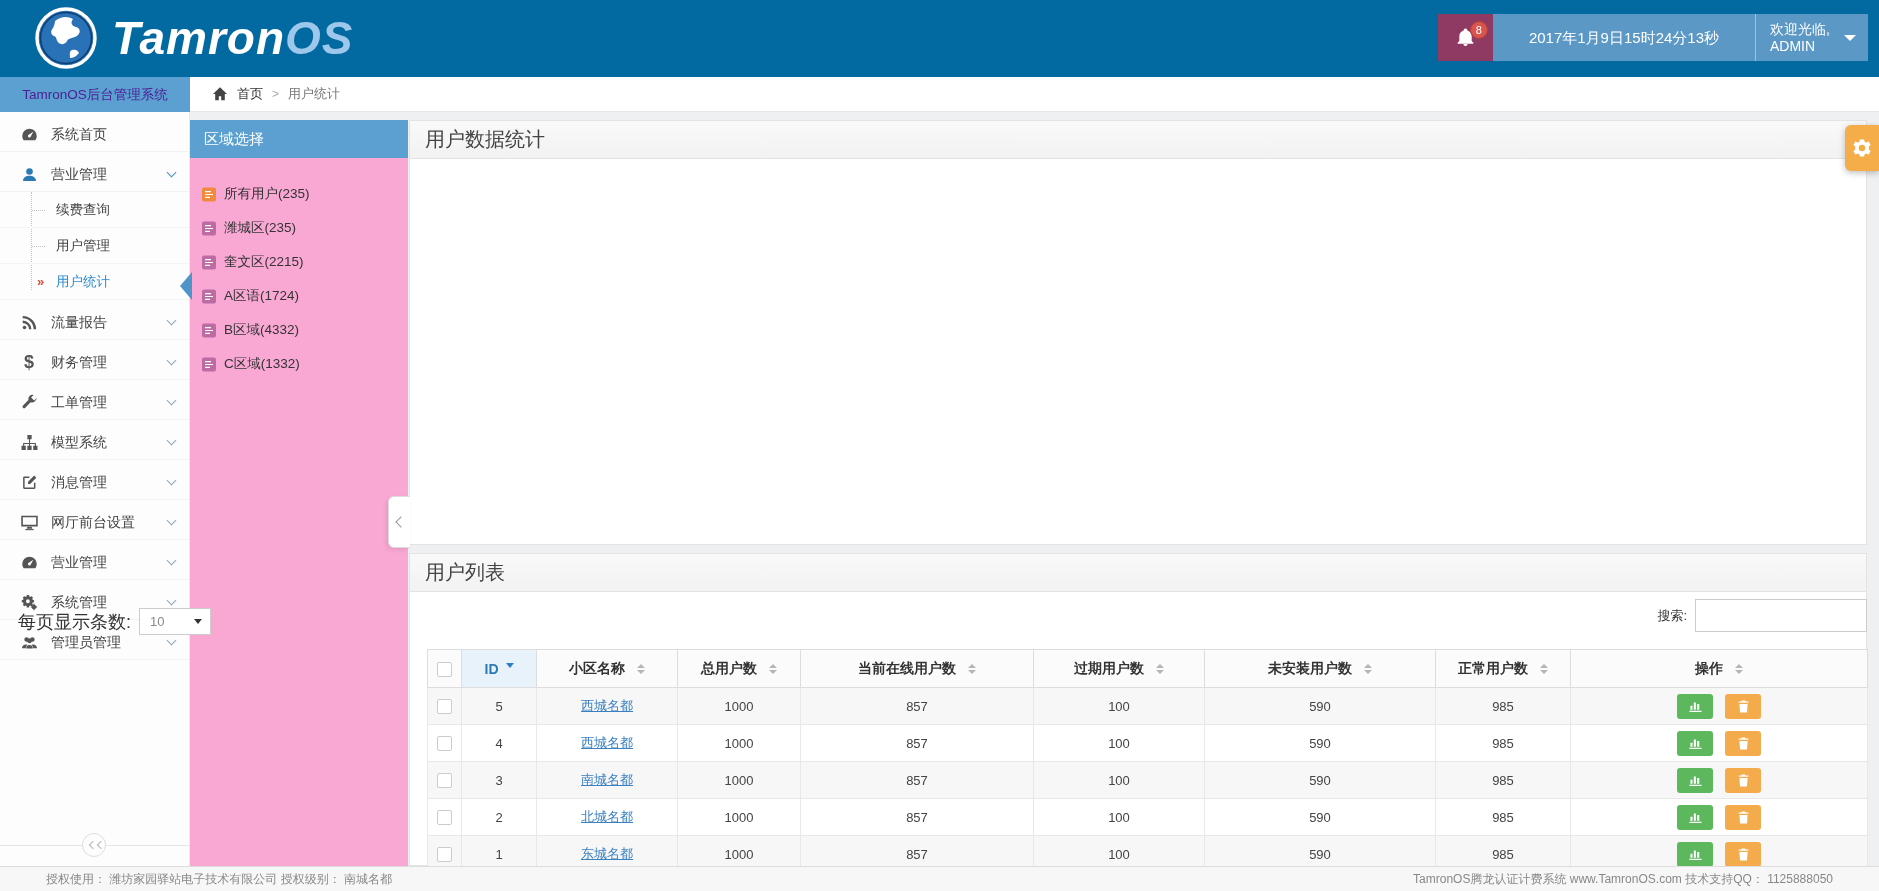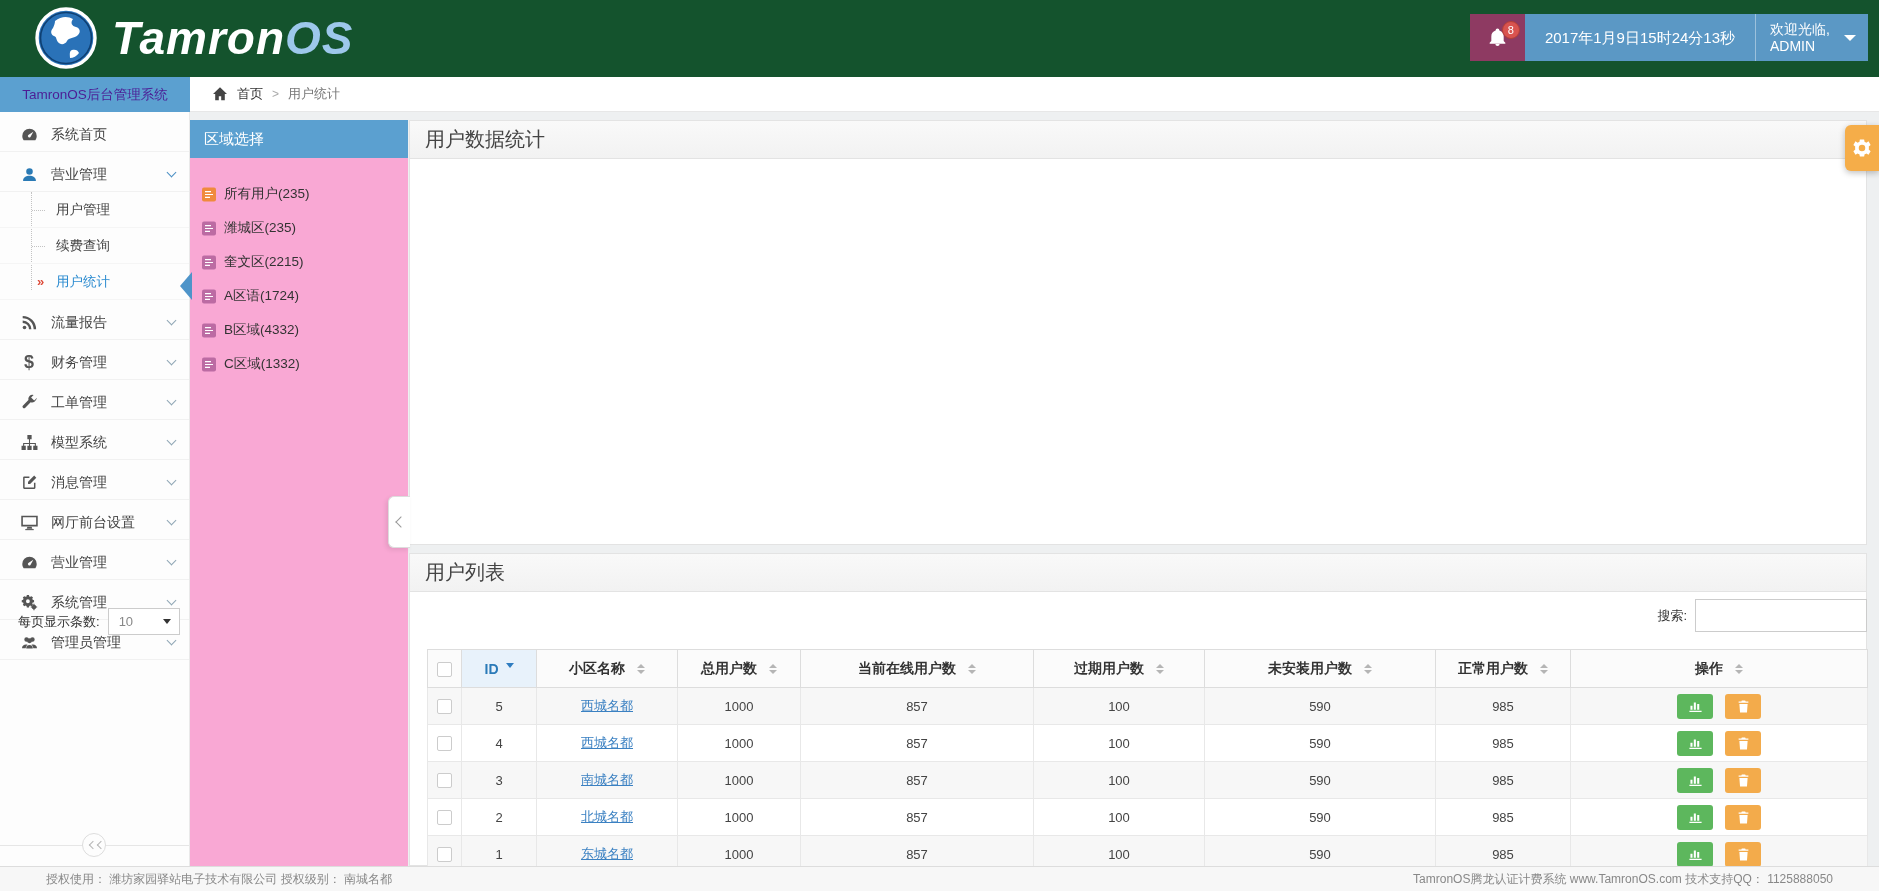--- a/index.html
+++ b/index.html
@@ -1,30 +1,30 @@
 <!DOCTYPE html>
 <html><head>
 <meta charset="utf-8">
 <style>
   * { margin:0; padding:0; box-sizing:border-box; }
   html,body { background:#d8dadc; }
   body { font-family:"Liberation Sans","DejaVu Sans",sans-serif; }
   .app { position:relative; width:1879px; height:891px; background:#eef0f1; overflow:hidden; margin:0 auto; }
 
   
-  .topbar { position:absolute; left:0; top:0; width:100%; height:77px; background:#14532d; z-index:3; }
+  .topbar { position:absolute; left:0; top:0; width:100%; height:77px; background:#0369a1; z-index:3; }
   .logo { position:absolute; left:34px; top:6px; display:flex; align-items:center; }
   .logo svg { width:64px; height:64px; }
   .logo-text { margin-left:14px; font-size:46px; font-style:italic; font-weight:bold; color:#fff; letter-spacing:1px; line-height:64px; }
   .logo-text .os { color:#9dc8eb; }
   .top-right { position:absolute; right:11px; top:14px; height:47px; display:flex; }
   .notif { width:55px; background:#8e3a62; position:relative; display:flex; align-items:center; justify-content:center; cursor:pointer; }
   .notif svg { width:19px; height:19px; }
   .badge { position:absolute; top:7px; right:5px; min-width:18px; height:18px; border-radius:50%; background:#d9534f; border:1px solid #b33f36; color:#fff; font-size:11px; line-height:16px; text-align:center; }
-  .datetime { background:#5b98c5; color:#fff; font-size:15px; line-height:47px; padding:0 20px; }
+  .datetime { background:#5b98c5; color:#fff; font-size:15px; line-height:47px; padding:0 36px; }
   .userblock { background:#5b98c5; border-left:1px solid rgba(255,255,255,.4); color:#fff; font-size:14px; padding:7px 34px 0 14px; line-height:17px; position:relative; cursor:pointer; min-width:113px; }
   .userblock .caret { position:absolute; right:12px; top:21px; width:0; height:0; border-left:6px solid transparent; border-right:6px solid transparent; border-top:6px solid #fff; }
 
   
   .sidebar-title { position:absolute; left:0; top:77px; width:190px; height:35px; background:#5ba0d0; color:#4c1d95; font-size:13.5px; text-align:center; line-height:35px; z-index:2; }
   .breadcrumb { position:absolute; left:190px; top:77px; right:0; height:35px; background:#fff; border-bottom:1px solid #e7e7e7; display:flex; align-items:center; padding-left:22px; font-size:13px; color:#777; z-index:2; }
   .breadcrumb svg { width:16px; height:16px; margin-right:9px; }
   .bc-home { color:#333; }
   .bc-sep { margin:0 9px; color:#aaa; font-size:12px; }
 
@@ -69,21 +69,21 @@
   .list-panel { top:553px; height:313px; overflow:hidden; }
 
   .collapse-tab { position:absolute; left:388px; top:496px; width:22px; height:52px; background:#fff; border:1px solid #ddd; border-right:none; border-radius:6px 0 0 6px; box-shadow:-2px 2px 5px rgba(0,0,0,.09); display:flex; align-items:center; justify-content:center; cursor:pointer; z-index:4; }
   .lchev { width:8px; height:8px; border-left:1.6px solid #999; border-bottom:1.6px solid #999; transform:rotate(45deg); margin-left:3px; }
 
   .gear-btn { position:absolute; right:0; top:125px; width:34px; height:46px; background:#f5ad49; border-radius:6px 0 0 6px; box-shadow:0 2px 6px rgba(0,0,0,.25); display:flex; align-items:center; justify-content:center; cursor:pointer; z-index:6; }
   .gear-btn svg { width:20px; height:20px; }
 
   
   .pp { position:absolute; left:18px; top:608px; display:flex; align-items:center; z-index:1; }
-  .pp-label { font-size:13px; color:#333; margin-right:8px; }
+  .pp-label { font-size:18px; color:#333; margin-right:8px; }
   .pp-select { width:72px; height:27px; border:1px solid #ccc; background:#fff; position:relative; font-size:13px; color:#888; line-height:25px; padding-left:10px; cursor:pointer; }
   .pp-select .caret { position:absolute; right:8px; top:10px; width:0; height:0; border-left:4.5px solid transparent; border-right:4.5px solid transparent; border-top:5.5px solid #333; }
   .search { position:absolute; right:12px; top:599px; display:flex; align-items:center; z-index:1; }
   .search-label { font-size:13px; color:#333; margin-right:8px; }
   .search input { width:172px; height:33px; border:1px solid #ccc; background:#fff; outline:none; padding:0 8px; font-size:13px; }
 
   
   table.data { position:absolute; left:427px; top:649px; width:1440px; border-collapse:collapse; table-layout:fixed; background:#fff; z-index:1; }
   table.data th { height:38px; background:#fbfbfb; border:1px solid #ddd; font-size:14px; font-weight:bold; color:#333; text-align:center; position:relative; cursor:pointer; }
   table.data th.th-id { background:#e8f2fb; color:#2a7ab8; }
@@ -159,24 +159,24 @@
       <span class="micon blue">
           <svg viewBox="0 0 16 16">
             <path d="M8 8.2a3.1 3.1 0 1 0 0-6.2 3.1 3.1 0 0 0 0 6.2zM2 14v-.6c0-2.5 2.7-4.2 6-4.2s6 1.7 6 4.2V14H2z" fill="currentColor"></path>
           </svg>
         </span>
       <span class="mlabel">营业管理</span>
       <span class="chev blue"></span>
     </div>
     <div class="submenu">
       <div class="submenu-item">
+        <span>续费查询</span>
+      </div>
+      <div class="submenu-item">
         <span>用户管理</span>
-      </div>
-      <div class="submenu-item">
-        <span>续费查询</span>
       </div>
       <div class="submenu-item active">
         <span class="prefix">»</span>
           <span>用户统计</span>
       </div>
     </div>
     <div class="menu-item">
       <span class="micon">
           <svg viewBox="0 0 16 16">
             <circle cx="3.3" cy="12.7" r="1.7" fill="currentColor"></circle>

